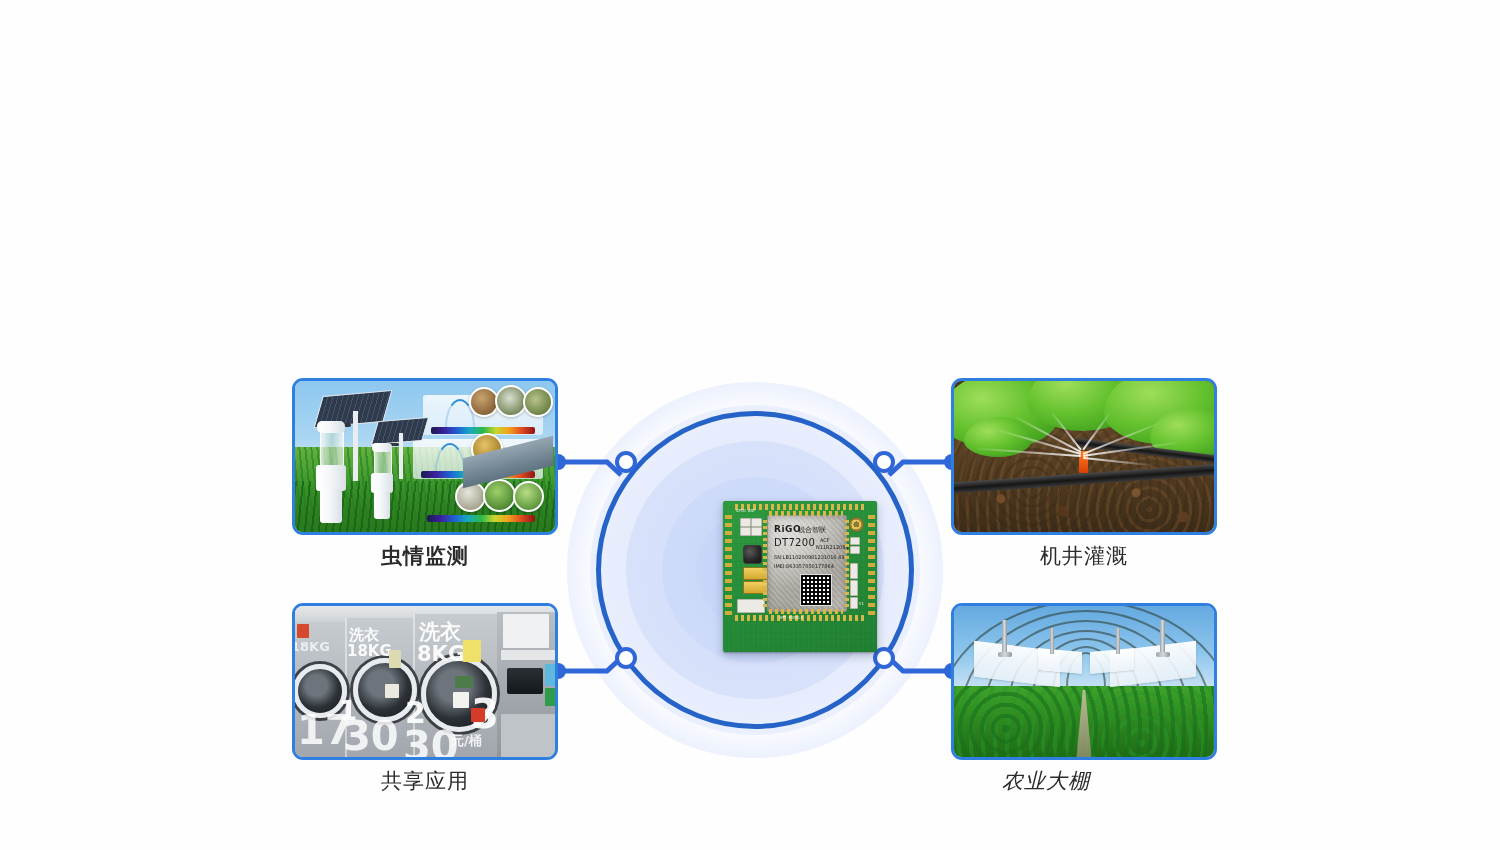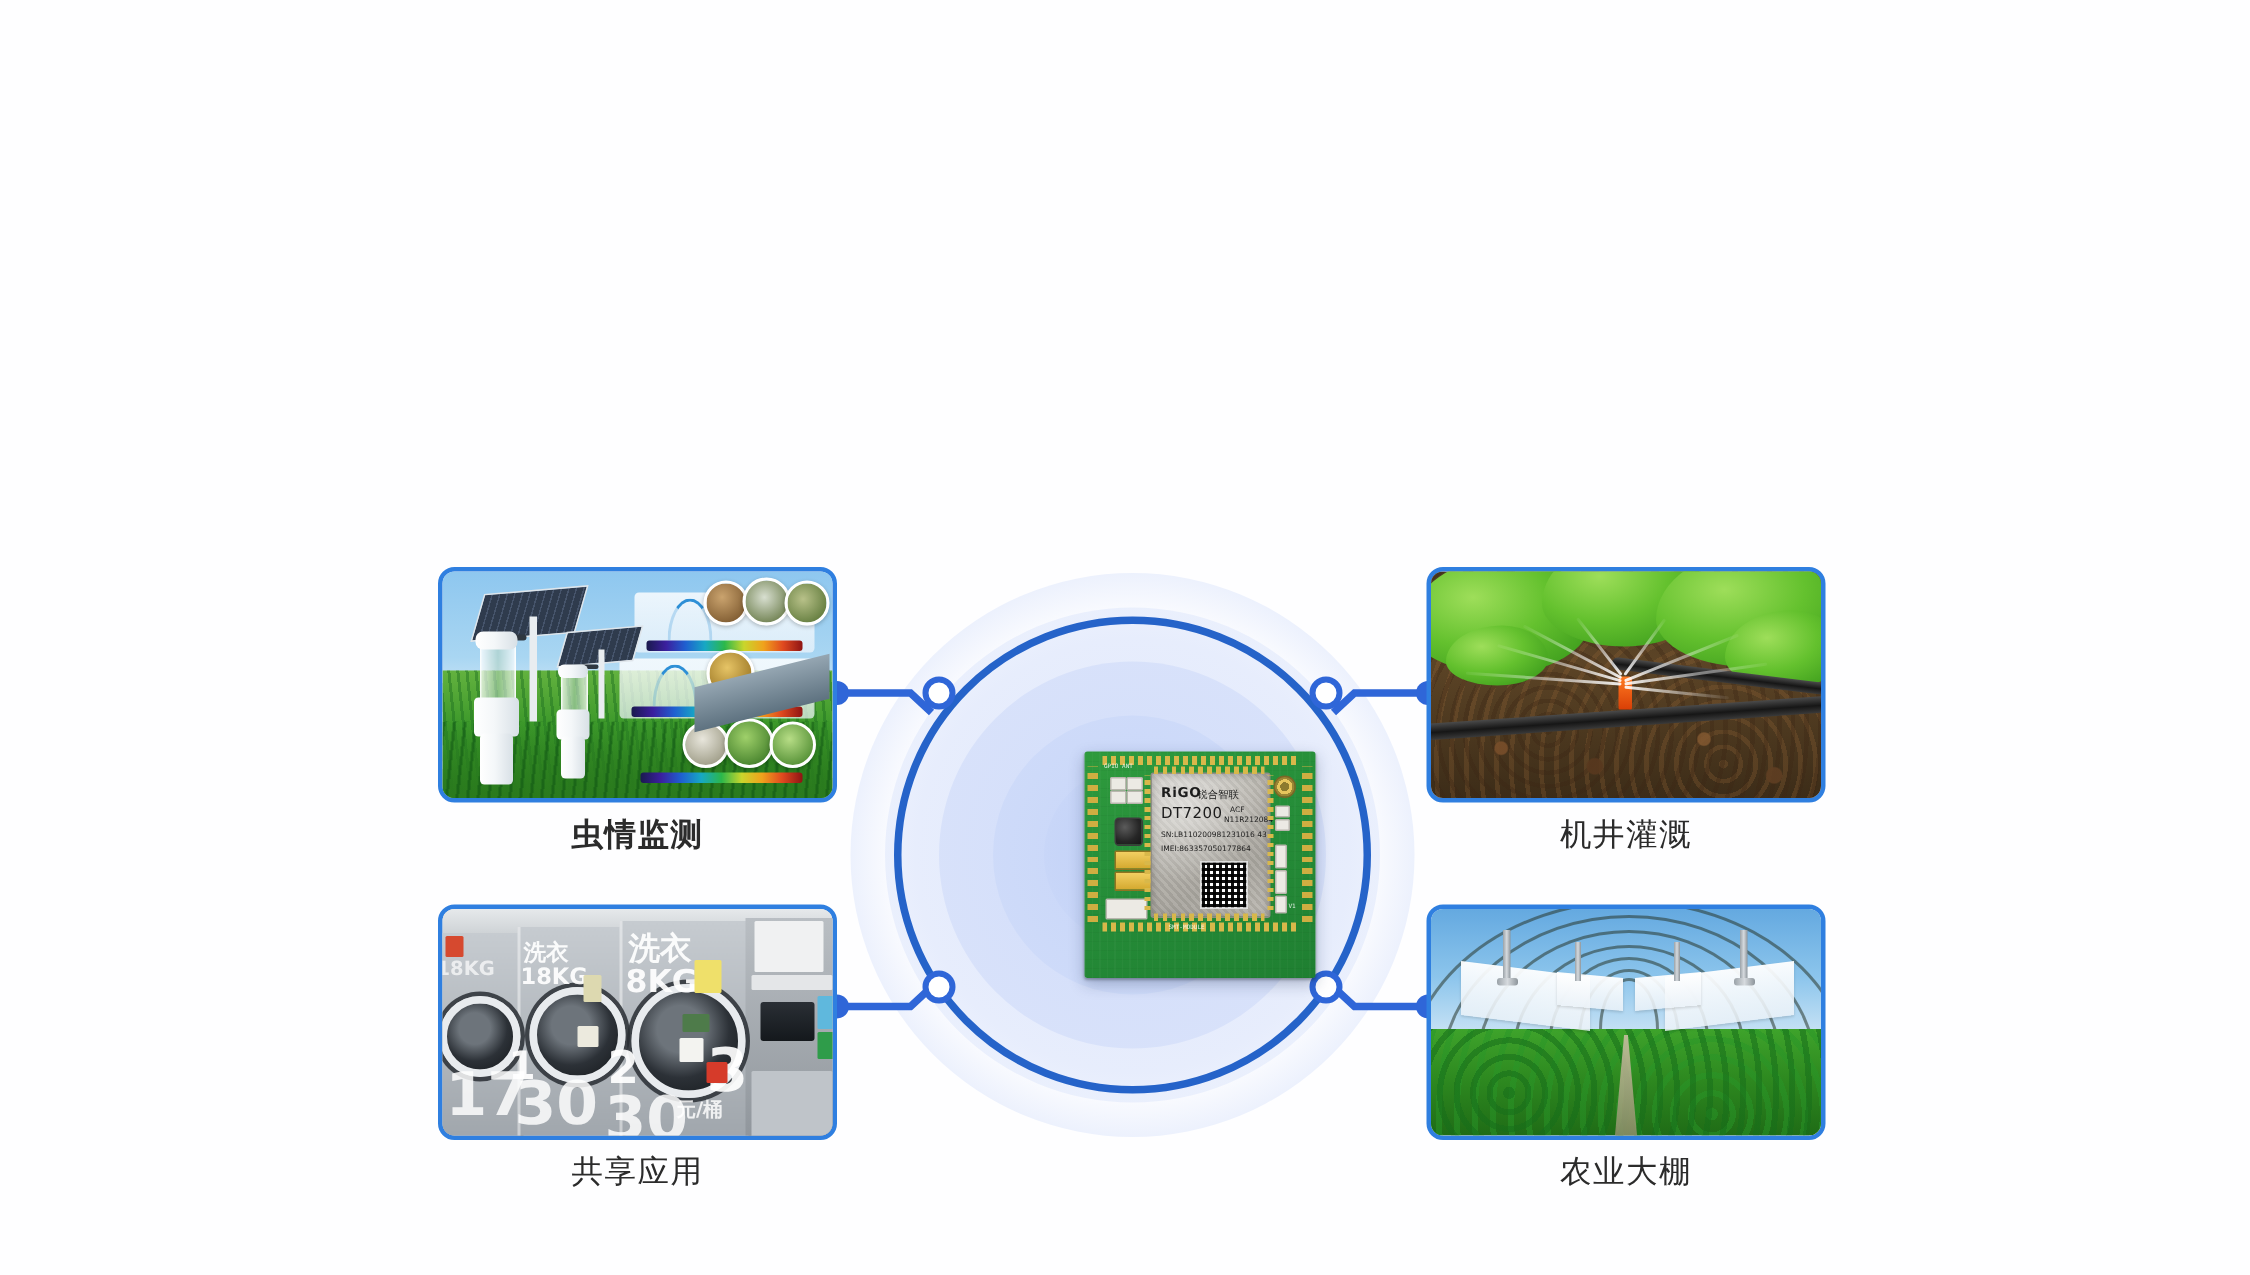--- a/index.html
+++ b/index.html
@@ -94,21 +94,21 @@
     width: 266px;
     text-align: center;
     font-size: 21px;
     color: #2b2b2b;
     letter-spacing: 1px;
     font-family: "DejaVu Sans", "Liberation Sans", sans-serif;
   }
   .lbl-tl { left: 292px; top: 542px; font-weight: bold; }
   .lbl-bl { left: 292px; top: 767px; text-align: center; }
   .lbl-tr { left: 951px; top: 542px; }
-  .lbl-br { left: 951px; top: 767px; }
+  .lbl-br { left: 913px; top: 767px; font-style: italic; }
 
   .scene { position: absolute; inset: 0; }
 
   
   .pm-sky {
     position: absolute; inset: 0;
     background: linear-gradient(180deg, #8ec7ef 0%, #a9d6f2 38%, #cfe7f7 55%, #ffffff 62%);
   }
   .pm-grass {
     position: absolute; left: 0; right: 0; bottom: 0; height: 56%;

